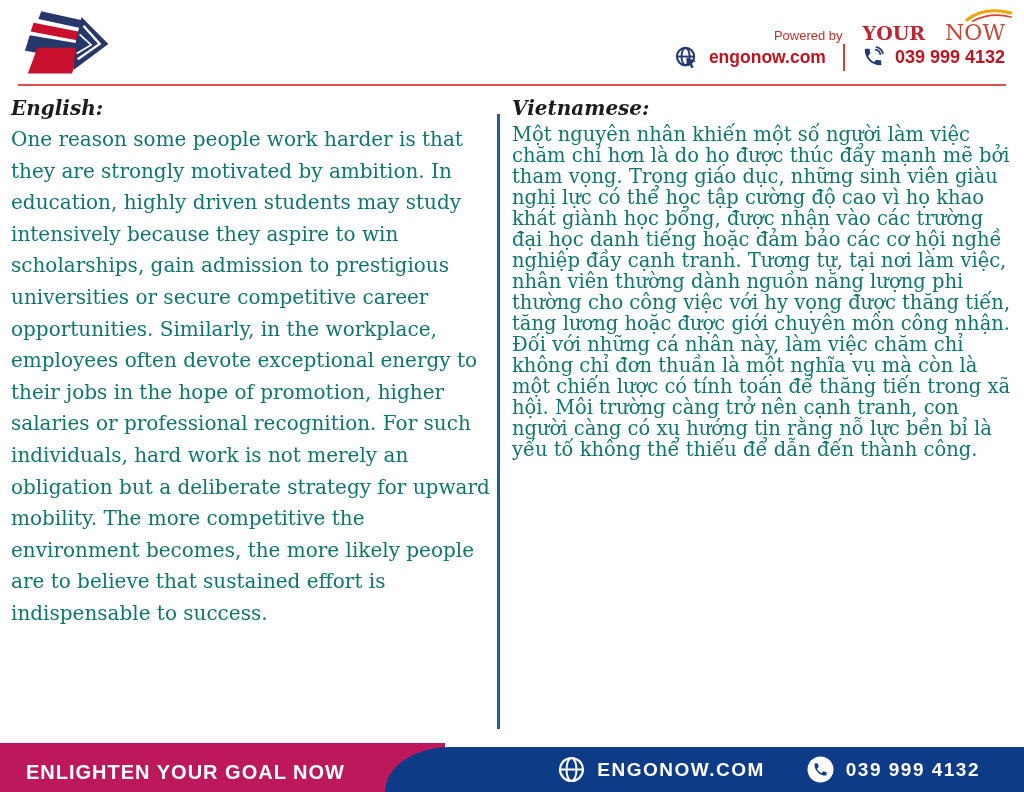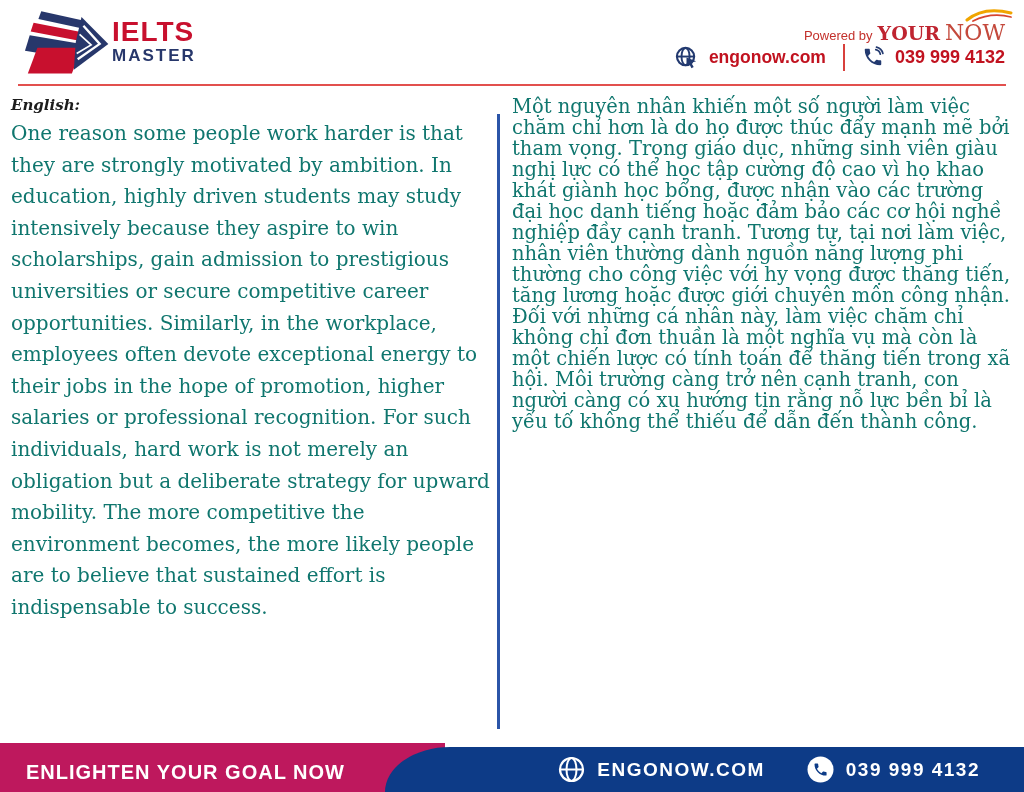--- a/index.html
+++ b/index.html
@@ -7,37 +7,37 @@
     position:relative; width:1024px; height:792px; background:#ffffff;
     overflow:hidden; font-family:"Liberation Sans", sans-serif;
   }
 
   
   .logo { position:absolute; left:24px; top:8px; display:flex; align-items:center; }
   .logo-text { margin-left:-4px; display:flex; flex-direction:column; }
   .logo-ielts { font-weight:bold; font-size:28px; line-height:1; color:#C8102E; letter-spacing:1px; }
   .logo-master { font-weight:bold; font-size:17px; line-height:1.2; color:#27376B; letter-spacing:2px; }
 
-  .powered { position:absolute; top:20px; right:19px; display:flex; align-items:baseline; gap:5px; }
+  .powered { position:absolute; top:20px; right:19px; display:flex; align-items:baseline; gap:20px; }
   .powered-prefix { font-size:13px; color:#C3302B; }
   .powered-engo { font-family:"DejaVu Serif", serif; font-weight:bold; font-size:19px; color:#BF2430; }
   .powered-now  { font-family:"DejaVu Serif", serif; font-size:22px; color:#C4493C; }
   .swoosh { position:absolute; top:-13px; right:-8px; }
 
   .contact-row { position:absolute; top:42px; right:19px; display:flex; align-items:center; gap:11px; height:30px; }
   .contact-site { font-weight:bold; font-size:17.5px; color:#C1121F; }
   .contact-sep { width:2px; height:27px; background:#D8403C; margin:0 6px; }
   .contact-phone { font-weight:bold; font-size:18px; color:#C1121F; }
 
   .header-rule { position:absolute; left:18px; right:18px; top:84px; height:2px; background:#E2504E; }
 
   
   .col { position:absolute; top:96px; }
   .col h2 { margin:0 0 4px 0; font-family:"DejaVu Serif", serif; font-style:italic; font-weight:bold;
-            font-size:15px; color:#1C1C1C; }
+            font-size:20px; color:#1C1C1C; }
   .col p  { margin:0; font-family:"DejaVu Serif", serif; color:#0f766e; }
   .col-en { left:11px;  width:484px; }
   .col-en p { font-size:20px; line-height:31.6px; }
   .col-vi { left:512px; width:502px; }
   .col-vi p { font-size:19.5px; line-height:21px; }
   .v-divider { position:absolute; left:497px; top:114px; width:3px; height:615px; background:#2B55A8; }
 
   
   .footer-red {
     position:absolute; left:0; top:743px; width:445px; height:59px; background:#be185d;
@@ -61,24 +61,20 @@
     <div class="logo">
       <svg width="92" height="68" viewBox="0 0 96 68" aria-hidden="true">
         <polygon points="18,2 64,12 61,20 15,10" fill="#27376B"></polygon>
         <polygon points="10,14 62,24 59,33 7,23" fill="#C8102E"></polygon>
         <polygon points="6,27 60,36 55,52 1,43" fill="#27376B"></polygon>
         <polygon points="14,40 60,40 50,67 4,67" fill="#C8102E"></polygon>
         <polygon points="60,8 88,36 52,63 54,34" fill="#27376B"></polygon>
         <polyline points="62,17 79,36 56,52" fill="none" stroke="#ffffff" stroke-width="2.4"></polyline>
         <polyline points="58,26 70,37 55,46" fill="none" stroke="#ffffff" stroke-width="1.8"></polyline>
       </svg>
-      <div class="logo-text">
-        <span class="logo-ielts">IELTS</span>
-        <span class="logo-master">MASTER</span>
-      </div>
     </div>
 
     <div class="powered">
       <svg class="swoosh" width="48" height="16" viewBox="0 0 48 16" aria-hidden="true">
         <path d="M2 13 C 14 3, 30 2, 46 6" fill="none" stroke="#F0A500" stroke-width="3" stroke-linecap="round"></path>
         <path d="M8 14 C 20 8, 34 7, 46 10" fill="none" stroke="#D64530" stroke-width="1.8" stroke-linecap="round"></path>
       </svg>
       <span class="powered-prefix">Powered by</span>
       <span class="powered-engo">YOUR</span>
         <span class="powered-now">NOW</span>
@@ -106,20 +102,21 @@
 
   <main>
     <section class="col col-en">
       <h2>English:</h2>
       <p>One reason some people work harder is that they are strongly motivated by ambition. In education, highly driven students may study intensively because they aspire to win scholarships, gain admission to prestigious universities or secure competitive career opportunities. Similarly, in the workplace, employees often devote exceptional energy to their jobs in the hope of promotion, higher salaries or professional recognition. For such individuals, hard work is not merely an obligation but a deliberate strategy for upward mobility. The more competitive the environment becomes, the more likely people are to believe that sustained effort is indispensable to success.</p>
     </section>
 
     <div class="v-divider"></div>
 
     <section class="col col-vi">
+      <h2>Vietnamese:</h2>
       <p>Một nguyên nhân khiến một số người làm việc chăm chỉ hơn là do họ được thúc đẩy mạnh mẽ bởi tham vọng. Trong giáo dục, những sinh viên giàu nghị lực có thể học tập cường độ cao vì họ khao khát giành học bổng, được nhận vào các trường đại học danh tiếng hoặc đảm bảo các cơ hội nghề nghiệp đầy cạnh tranh. Tương tự, tại nơi làm việc, nhân viên thường dành nguồn năng lượng phi thường cho công việc với hy vọng được thăng tiến, tăng lương hoặc được giới chuyên môn công nhận. Đối với những cá nhân này, làm việc chăm chỉ không chỉ đơn thuần là một nghĩa vụ mà còn là một chiến lược có tính toán để thăng tiến trong xã hội. Môi trường càng trở nên cạnh tranh, con người càng có xu hướng tin rằng nỗ lực bền bỉ là yếu tố không thể thiếu để dẫn đến thành công.</p>
     </section>
   </main>
 
   <footer>
     <div class="footer-red">
       <span class="footer-slogan">ENLIGHTEN YOUR GOAL NOW</span>
     </div>
     <div class="footer-blue">
       <span class="f-item">

